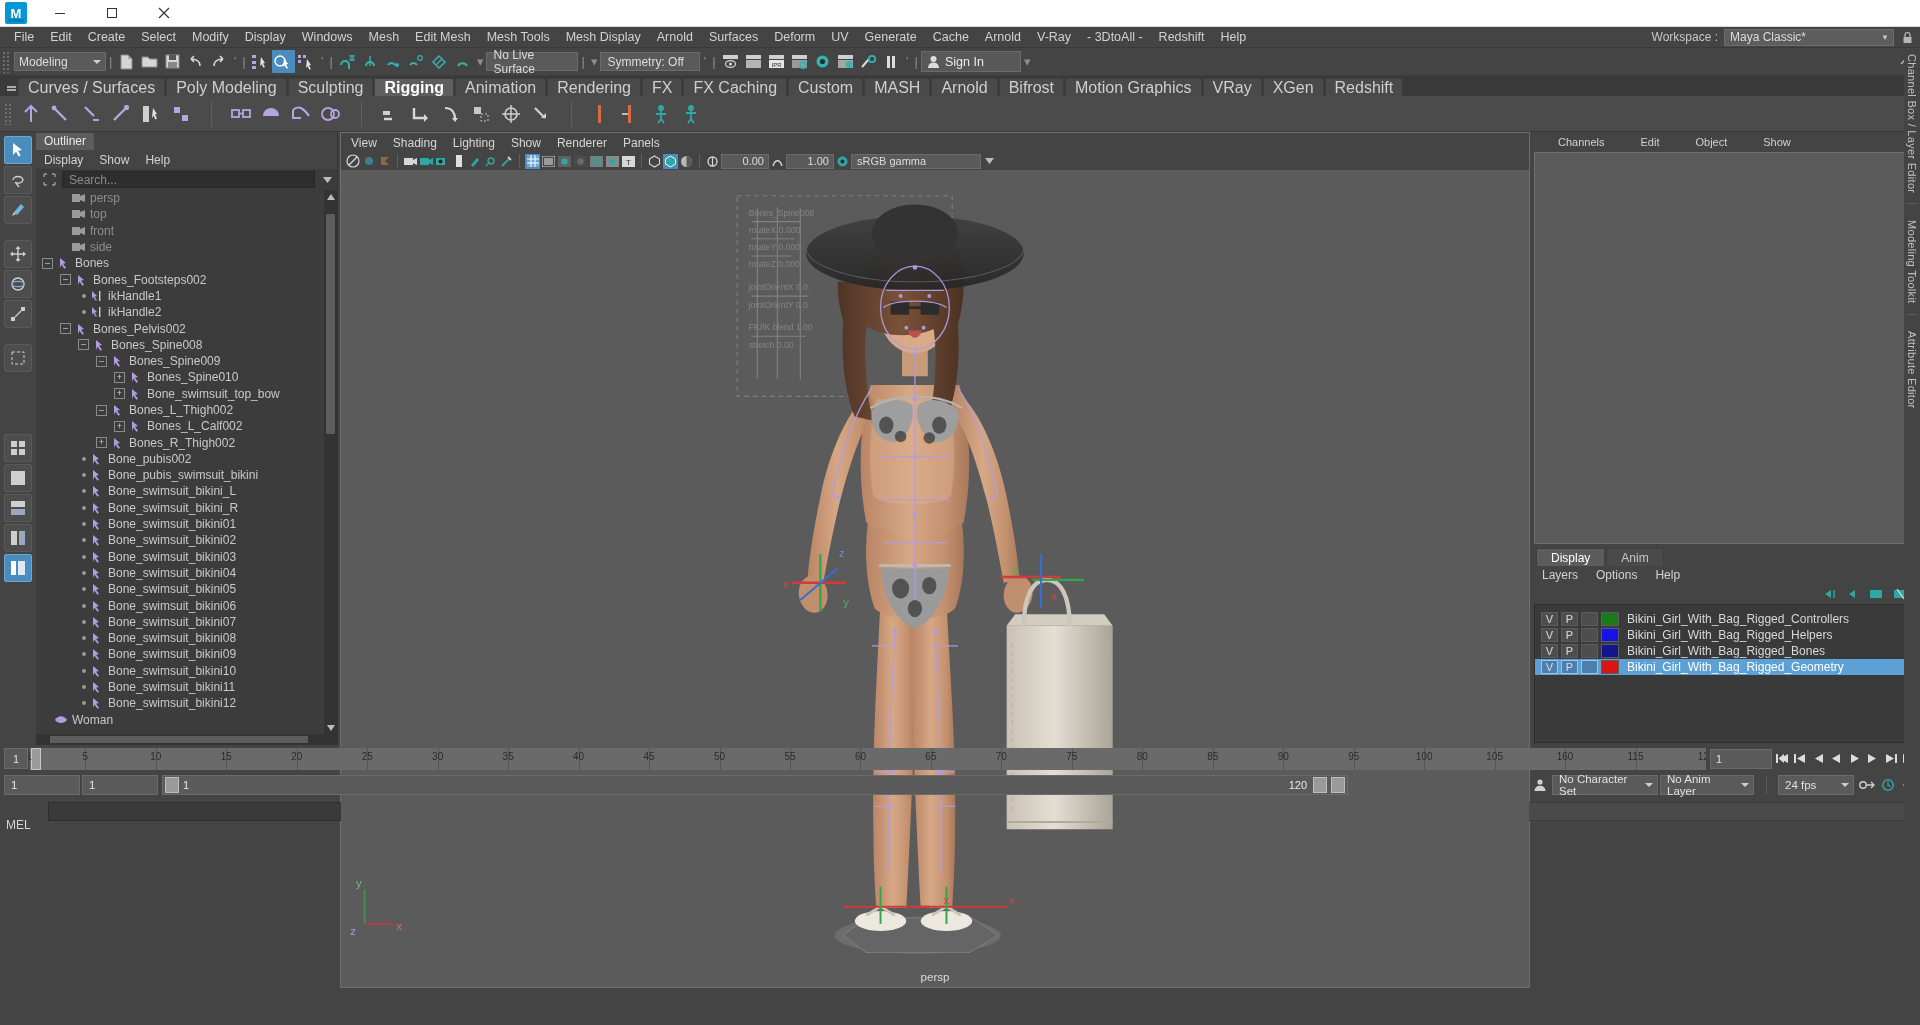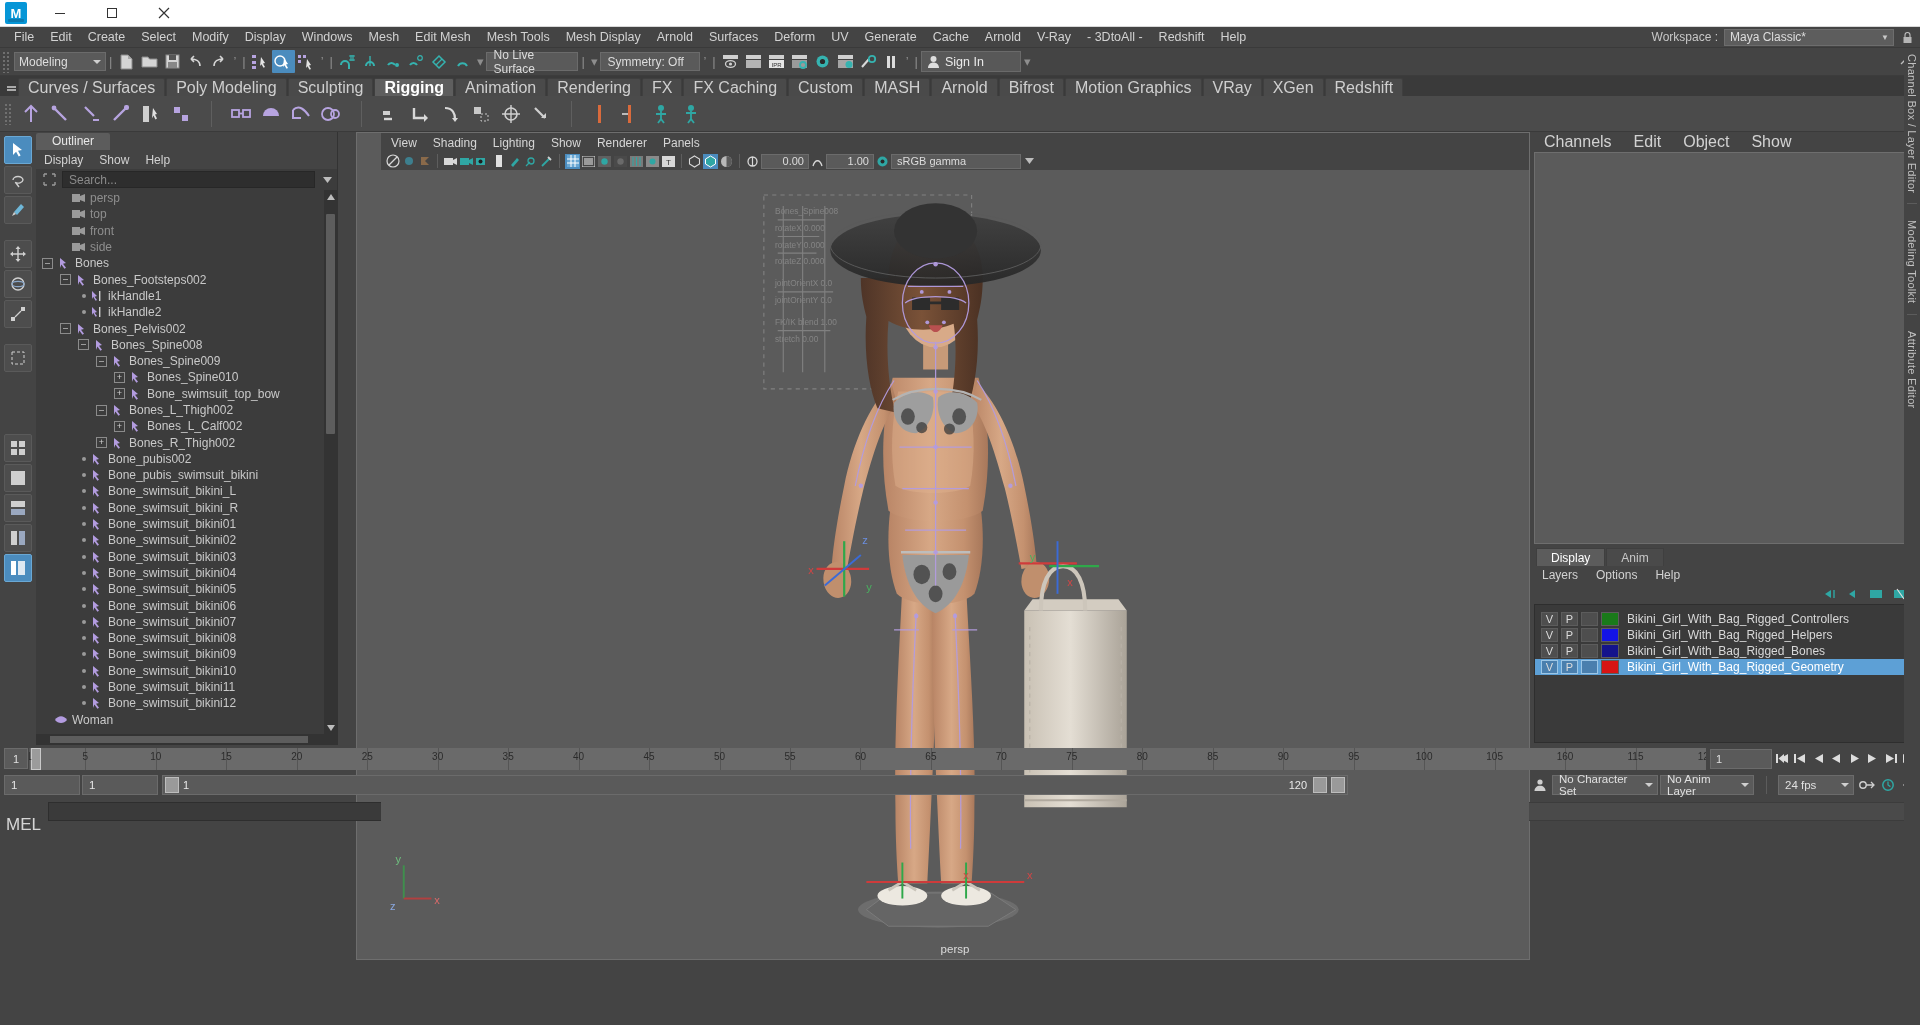--- a/index.html
+++ b/index.html
@@ -121,21 +121,21 @@
              display:flex; flex-direction:column; align-items:center; gap: 2px; }
   .tool-btn { width: 28px; height: 28px; display:flex; align-items:center;
     justify-content:center; background: #4d4d4d; border:1px solid #5a5a5a; border-radius:2px; }
   .tool-btn.sel { background: #4b8cbe; border-color:#6aa8d4; }
   .tool-gap { height: 12px; }
 
   
   .outliner { width: 302px; background: #3c3c3c; display: flex; flex-direction: column; flex:none;
               border-right: 1px solid #333; }
   .panel-tabbar { height: 18px; background:#444; display:flex; align-items:flex-end; }
-  .panel-tab { height:17px; line-height:17px; padding: 0 16px; font-size:12px;
+  .panel-tab { height:17px; line-height:17px; padding: 0 8px; font-size:12px;
     background:#5c5c5c; color:#e8e8e8; border-top-left-radius:2px; border-top-right-radius:2px; }
   .outl-menu { height: 19px; background:#444; display:flex; align-items:center; padding-left:8px; gap:16px; }
   .outl-menu span { font-size:12px; color:#d2d2d2; }
   .search-row { height: 21px; background:#3c3c3c; display:flex; align-items:center; padding: 0 3px 0 6px; gap:5px; }
   .search-ico { width:15px; height:15px; display:flex; align-items:center; justify-content:center; flex:none;}
   .search-inp { flex:1; height:17px; background:#2e2e2e; border:1px solid #272727;
     color:#8b8b8b; font-size:12px; padding-left:6px; display:flex; align-items:center; }
   .search-tri { width:14px; height:17px; display:flex; align-items:center; justify-content:center; flex:none;}
   .outl-body { flex:1; overflow:hidden; position:relative; background:#3c3c3c; }
   .outl-list { position:absolute; inset:0 14px 0 0; overflow:hidden; }
@@ -150,37 +150,37 @@
   .ol-label.dim { color:#8e8e8e; }
   .outl-scroll { position:absolute; right:0; top:0; bottom:0; width:13px; background:#333; }
   .outl-thumb { position:absolute; left:2px; right:2px; top:24px; height:220px; background:#5d5d5d; border-radius:1px;}
   .outl-arrow { position:absolute; left:0; right:0; height:13px; display:flex; align-items:center; justify-content:center;}
   .outl-hbar { height:11px; background:#333; position:relative; }
   .outl-hthumb { position:absolute; top:2px; bottom:2px; left:14px; width:258px; background:#5d5d5d;}
 
   
   .viewport-wrap { flex:1; display:flex; flex-direction:column; background:#444; min-width:0; }
   .vp-tabbar { height:6px; background:#444; }
-  .vp-panel { flex:1; margin: 0 2px 2px 18px; border:1px solid #6e6e6e; display:flex; flex-direction:column; background:#5b5b5b;padding-left:24px; }
+  .vp-panel { flex:1; margin: 0 2px 2px 2px; border:1px solid #6e6e6e; display:flex; flex-direction:column; background:#5b5b5b; }
   .vp-menubar { height:19px; background:#444; display:flex; align-items:center; padding-left:10px; gap:16px; }
   .vp-menubar span { font-size:12px; color:#d6d6d6; }
   .vp-toolbar { height:18px; background:#444; display:flex; align-items:center; padding-left:4px; gap:1px;}
   .vp-ico { width:15px; height:15px; display:flex; align-items:center; justify-content:center; flex:none;}
   .vp-ico.on { background:#4b8cbe; }
   .vp-sep { width:1px; height:14px; background:#5e5e5e; margin:0 4px; flex:none;}
   .vp-num { height:15px; width:48px; background:#5a5a5a; border:1px solid #6b6b6b; font-size:11px;
             color:#dcdcdc; display:flex; align-items:center; justify-content:flex-end; padding-right:4px; flex:none;}
   .vp-gamma { height:15px; width:130px; background:#5a5a5a; border:1px solid #6b6b6b; font-size:11px;
               color:#dcdcdc; display:flex; align-items:center; padding-left:5px; flex:none;}
   .vp-canvas { flex:1; position:relative; background:#5b5b5b; overflow:hidden; }
 
   
   .rightpanel { width:388px; background:#444; display:flex; flex-direction:column; flex:none; }
   .cb-tabbar { height:20px; display:flex; align-items:center; padding-left:12px; gap:22px; }
-  .cb-tabbar span { font-size:16px; color:#d2d2d2;}
+  .cb-tabbar span { font-size:11px; color:#d2d2d2;margin-left:14px;}
   .cb-body { height:392px; margin:0 2px; background:#5b5b5b; border:1px solid #6e6e6e;}
   .le-tabs { height:19px; display:flex; align-items:flex-end; padding-left:4px; margin-top:3px;}
   .le-tab { height:18px; line-height:18px; padding:0 14px; font-size:12px; background:#4a4a4a;
             color:#c8c8c8; border:1px solid #3f3f3f; border-bottom:none; margin-right:1px;}
   .le-tab.active { background:#5c5c5c; color:#ffffff;}
   .le-menu { height:18px; display:flex; align-items:center; padding-left:10px; gap:18px;}
   .le-menu span { font-size:12px; color:#d2d2d2;}
   .le-btns { height:20px; display:flex; align-items:center; justify-content:flex-end; padding-right:12px; gap:8px;}
   .le-btn { width:16px; height:16px; display:flex; align-items:center; justify-content:center;}
   .le-list { flex:1; margin:0 2px 2px 2px; background:#3a3a3a; border:1px solid #2e2e2e; padding-top:6px; }
@@ -214,21 +214,21 @@
   .rg-handle { position:absolute; top:1px; bottom:1px; width:14px; background:#9a9a9a; border:1px solid #bdbdbd;}
   .rg-lab { position:absolute; font-size:11px; color:#e8e8e8; top:3px;}
   .rg-combo { height:20px; background:#5a5a5a; border:1px solid #6b6b6b; font-size:11.5px; color:#e0e0e0;
               display:flex; align-items:center; padding:0 16px 0 6px; position:relative; flex:none;}
   .rg-combo .tri { position:absolute; right:4px; border-left:4px solid transparent; border-right:4px solid transparent;
                    border-top:4px solid #cfcfcf;}
   .rg-ico { width:20px; height:20px; display:flex; align-items:center; justify-content:center; flex:none;}
 
   
   .melbar { height:26px; background:#444; display:flex; align-items:center; padding-left:6px; gap:6px;}
-  .mel-lab { font-size:17px; color:#d6d6d6; width:36px; flex:none;margin-top:28px; }
+  .mel-lab { font-size:12px; color:#d6d6d6; width:36px; flex:none;margin-top:28px; }
   .mel-inp { width:548px; height:19px; background:#3a3a3a; border:1px solid #2e2e2e; flex:none;}
   .mel-out { flex:1; height:19px; background:#4a4a4a; border:1px solid #3c3c3c; }
   .mel-ico { width:20px; height:20px; display:flex; align-items:center; justify-content:center; flex:none;}
 
   
   .rstrip { position:absolute; right:0; top:48px; width:16px; bottom:80px; background:#444;
             display:flex; flex-direction:column; align-items:center; }
   .rstrip .vtext { writing-mode: vertical-rl; font-size:11px; color:#c0c0c0; margin-top:6px; letter-spacing:.3px; }
   .rstrip .vsep { width:10px; height:1px; background:#5c5c5c; margin:10px 0;}
 </style>

